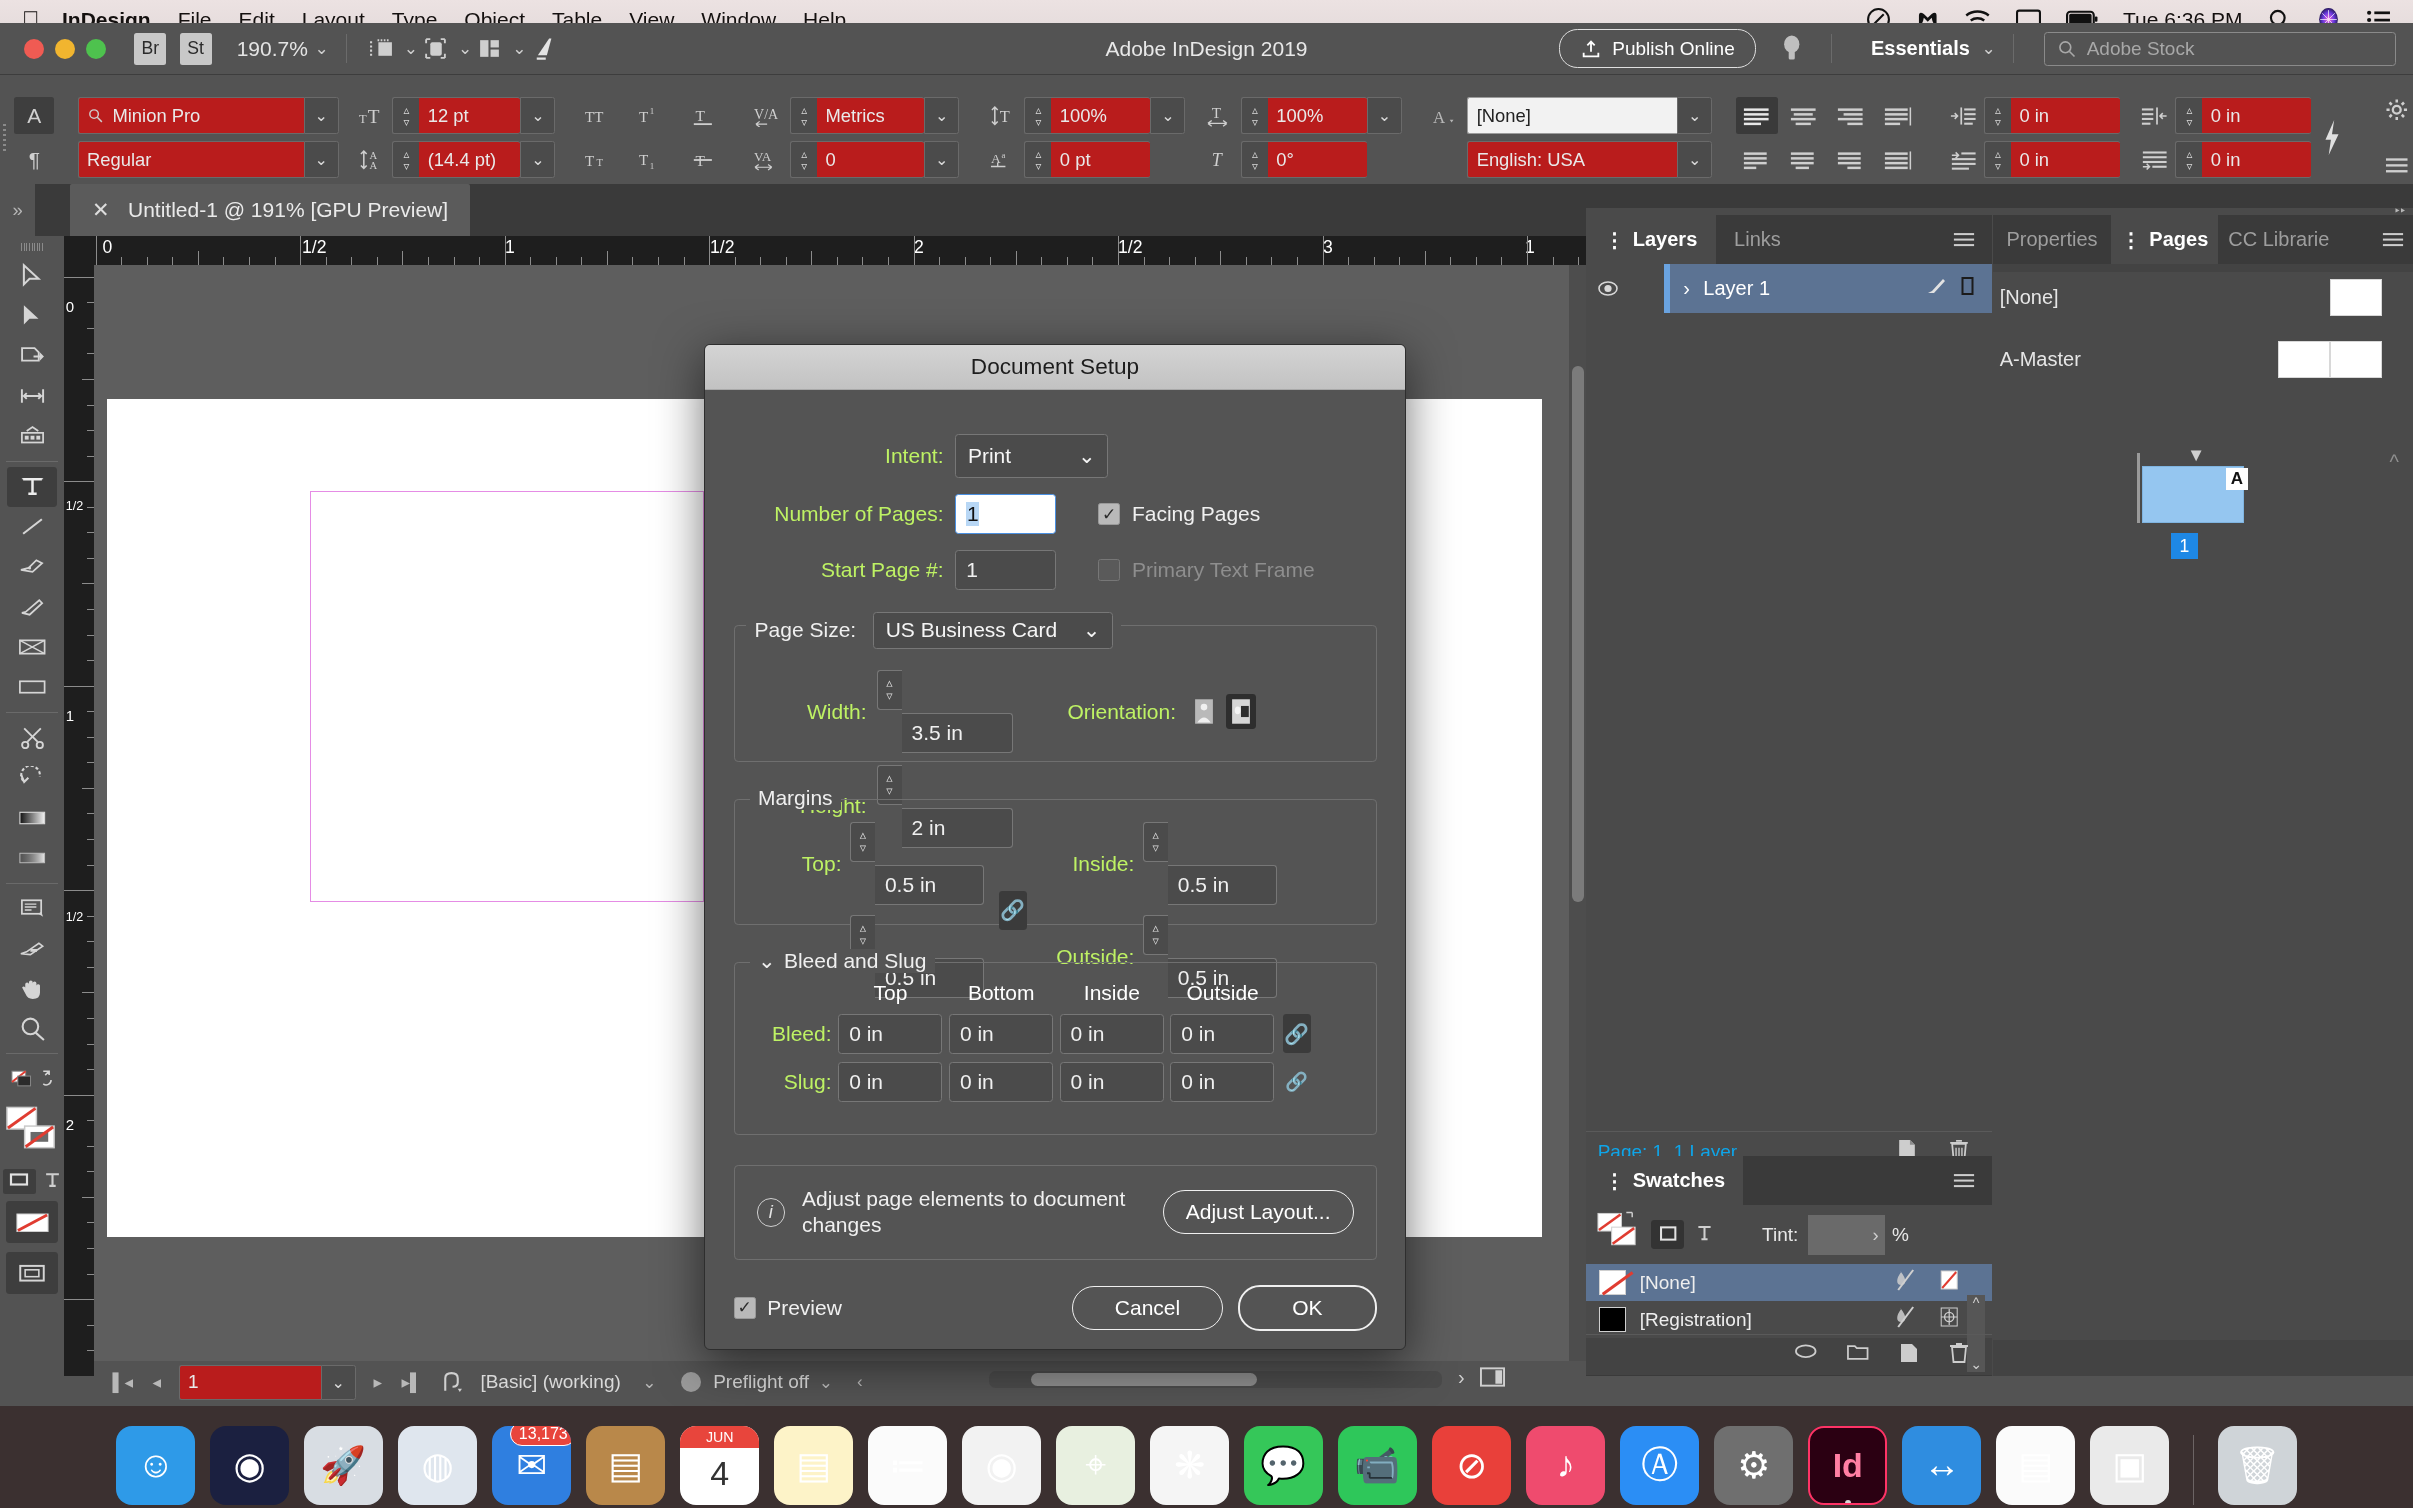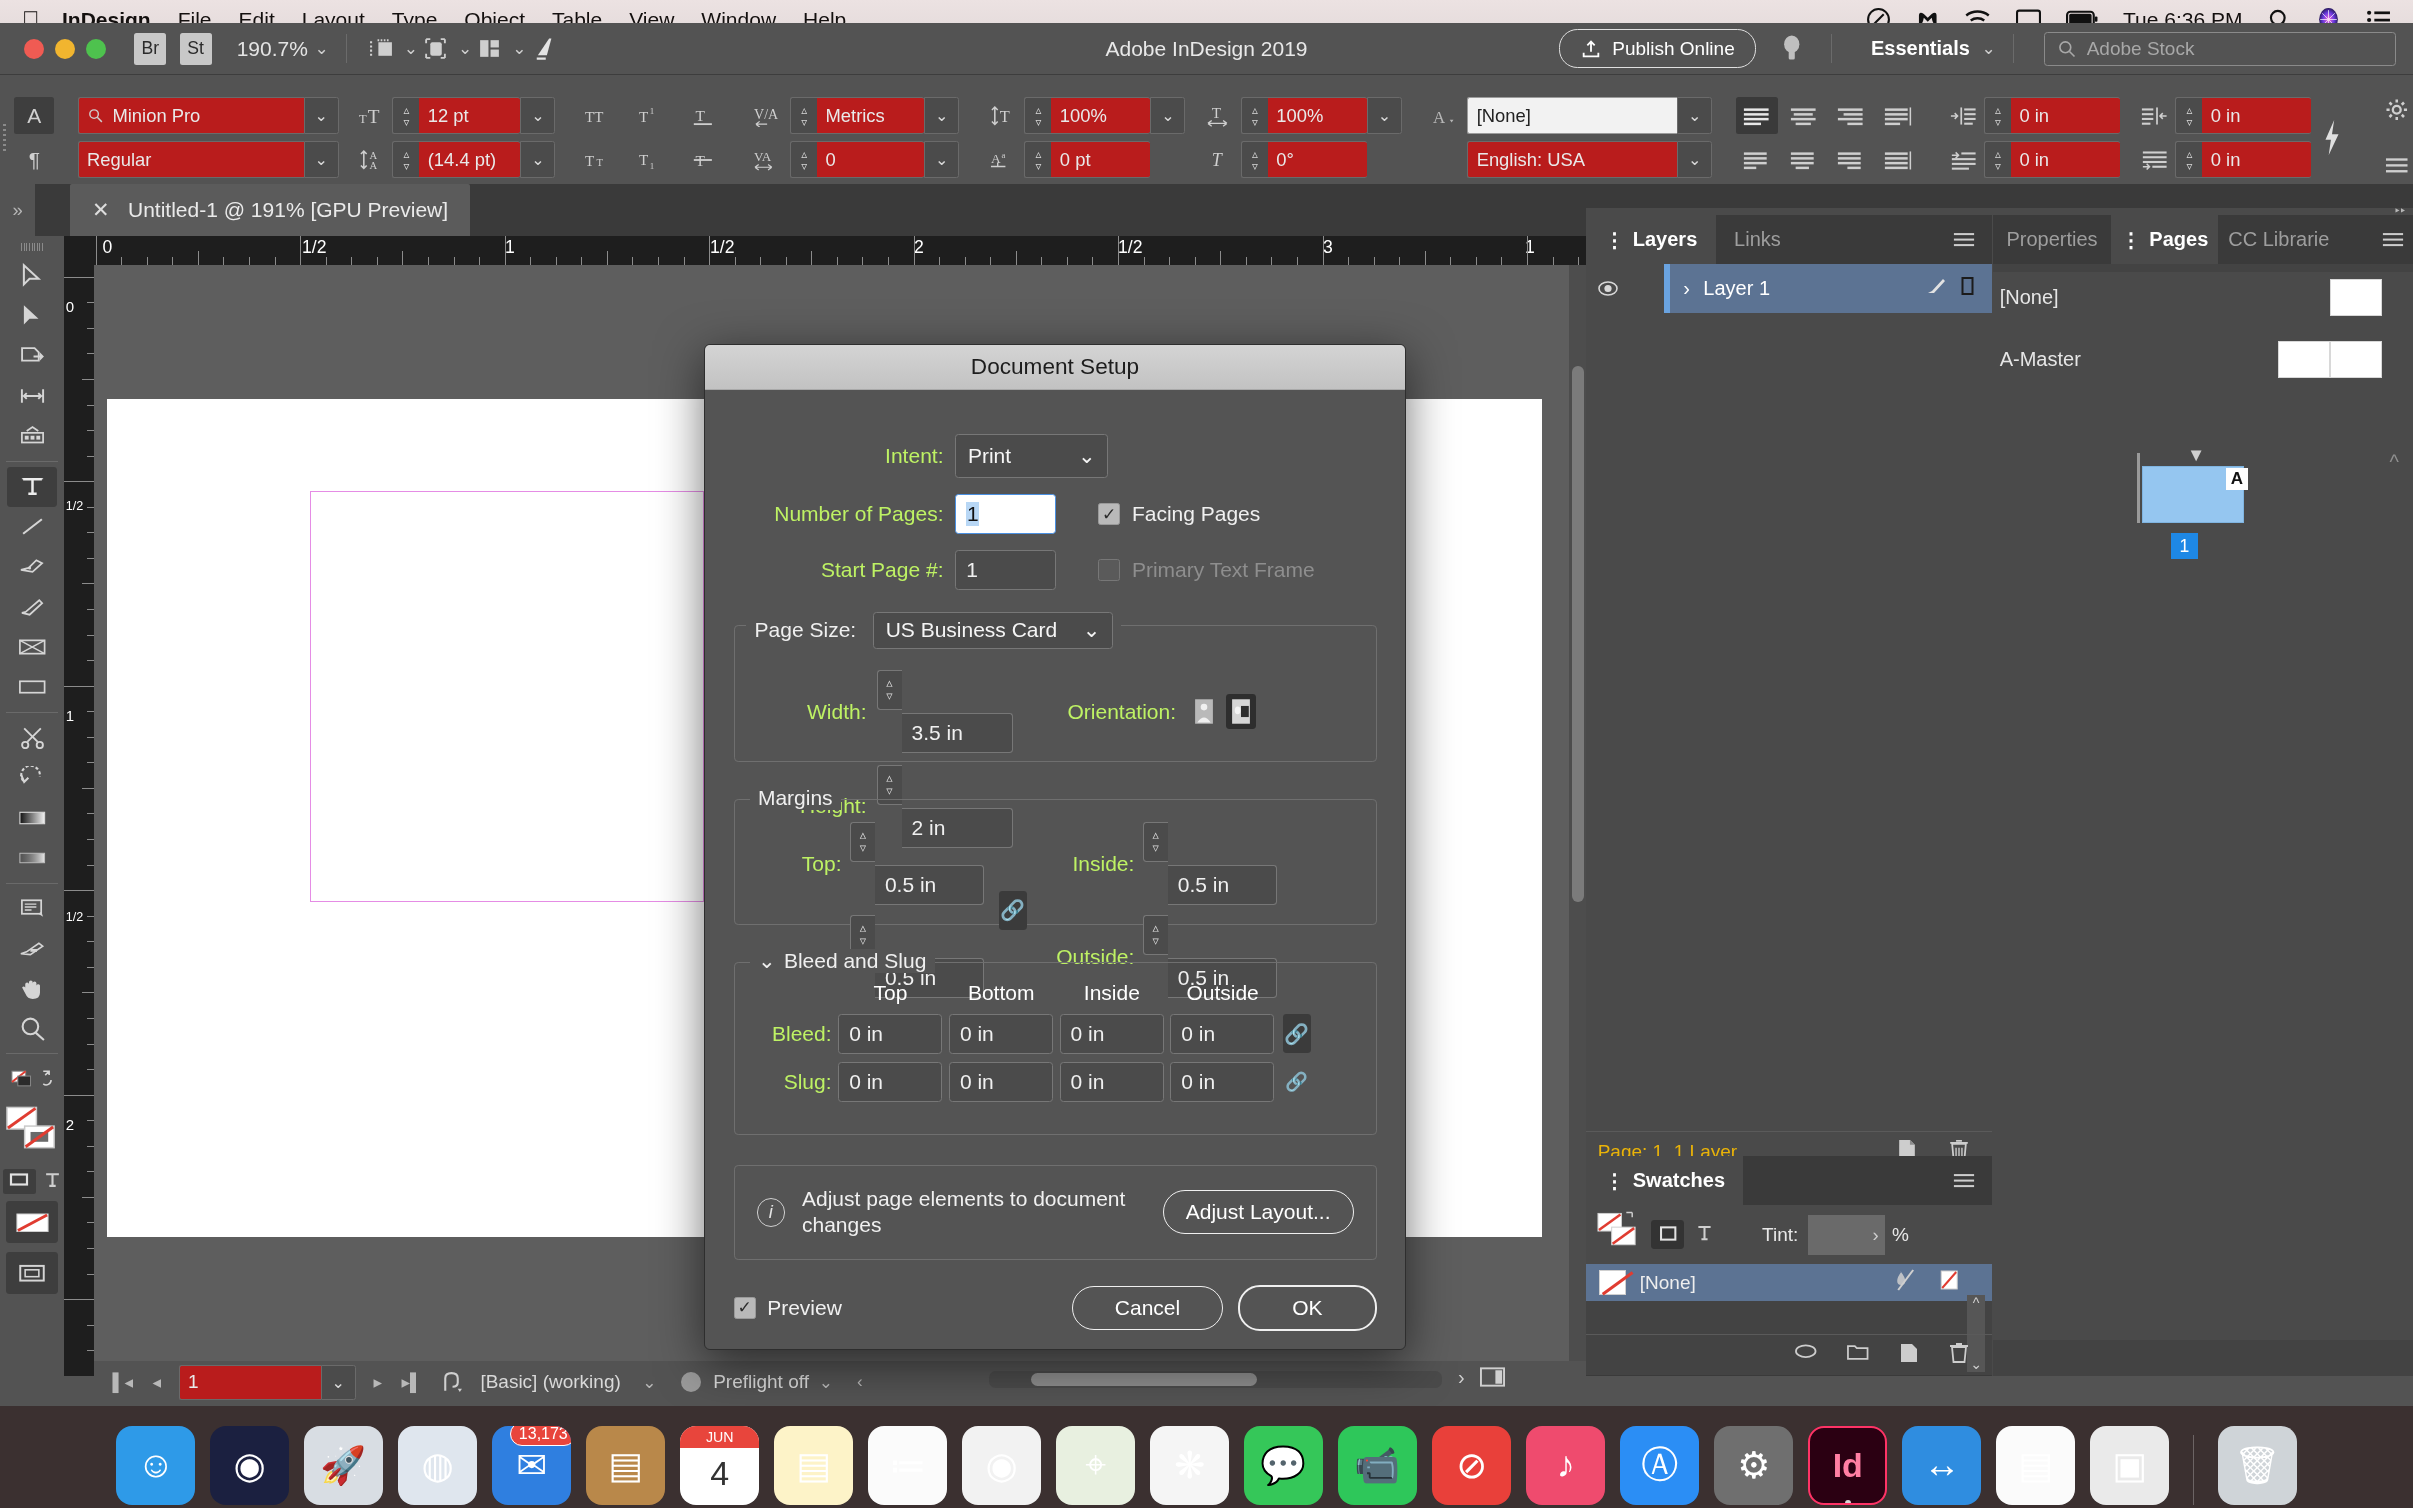--- a/index.html
+++ b/index.html
@@ -166,21 +166,21 @@
   .panelBody { background:#4a4a4a; }
   .layerRow {
     height:49px; display:flex; align-items:center; background:#5c7393; color:#fff; font-size:20px;
   }
   .eyecol { width:44px; display:flex; align-items:center; justify-content:center; background:#4a4a4a; height:49px;}
   .lockcol { width:34px; background:#4a4a4a; height:49px;}
   .layerAccent{ width:5.9px; height:49px; background:#6aa3e0;}
   .pageRow { display:flex; align-items:center; height:50px; color:#e6e6e6; font-size:20px; padding-left:6.7px;}
   .masterThumb { background:#fff; border:0.8px solid #d8d8d8; }
   .statusStrip {
-    display:flex; align-items:center; color:#eab308; font-size:19px; height:42px; padding:0 11.7px;
+    display:flex; align-items:center; color:#0ea5e9; font-size:19px; height:42px; padding:0 11.7px;
     border-top:0.8px solid #5a5a5a; border-bottom:0.8px solid #3a3a3a;
   }
   .swatchRow { display:flex; align-items:center; height:37px; color:#eee; font-size:19px; padding-left:13.4px; gap:13.4px;}
   .swatchRow.sel { background:#5c7393; }
   .chip { width:27px; height:25px; border:0.8px solid #cfcfcf; }
   .chipNone { background:#fff; position:relative; }
   .chipNone:after{ content:""; position:absolute; left:-1.7px; top:11px; width:37px; height:2.5px; background:#e03c31; transform:rotate(-36deg); transform-origin:center;}
   .pagesThumbArea { position:relative; }
   .pthumb { position:absolute; background:#95c6f0; border:0.8px solid #7fb4e0;}
   .pnum { position:absolute; background:#1e88e5; color:#fff; font-size:17.6px; padding:2.5px 8.4px; }
@@ -1354,20 +1354,39 @@
           </span>
           <span>
             <svg width="18.4" height="22" viewBox="0 0 18 22">
                 <rect x="1" y="2" width="16" height="18" fill="#fff" stroke="#cfcfcf"></rect>
                 <path d="M2 19 L16 3" stroke="#e03c31" stroke-width="2"></path>
               </svg>
           </span>
         </span>
         <span style="position:absolute; right:1587px;"></span>
       </div>
+      <div class="swatchRow">
+        <span class="chip" style="background:#000;"></span>
+        <span>[Registration]</span>
+        <span style="margin-left:auto; display:flex; gap:25px; padding-right:34px;">
+          <span>
+            <svg width="18.4" height="22" viewBox="0 0 18 22">
+                <path d="M4 2 q5 6 5 10 a4 4 0 0 1 -8 0 q0 -4 4 -9" fill="#cfcfcf" opacity=".85"></path>
+                <path d="M2 21 L17 1" stroke="#cfcfcf" stroke-width="2"></path>
+              </svg>
+          </span>
+          <span>
+            <svg width="18.4" height="22" viewBox="0 0 18 22">
+                <rect x="1" y="2" width="16" height="18" fill="none" stroke="#cfcfcf"></rect>
+                <circle cx="9" cy="11" r="4.6" fill="none" stroke="#cfcfcf" stroke-width="1.4"></circle>
+                <path d="M9 3 v16 M1 11 h16" stroke="#cfcfcf" stroke-width="1.2"></path>
+              </svg>
+          </span>
+        </span>
+      </div>
     </div>
     <div style="position:absolute; right:6.7px; top:139px; width:18.4px; height:77px; background:#565656; display:flex; flex-direction:column; justify-content:space-between; align-items:center; color:#cfcfcf; font-size:14.2px;">
       <span>^</span>
       <span>⌄</span>
     </div>
     <div class="statusStrip" style="position:absolute; bottom:0; left:0; right:0;">
       <span style="margin-left:auto; display:flex; gap:28.5px; padding-right:10px;">
         <span>
           <svg width="23.5" height="18.4" viewBox="0 0 24 18">
               <ellipse cx="12" cy="9" rx="10" ry="6" fill="none" stroke="#cdcdcd" stroke-width="1.8"></ellipse>

